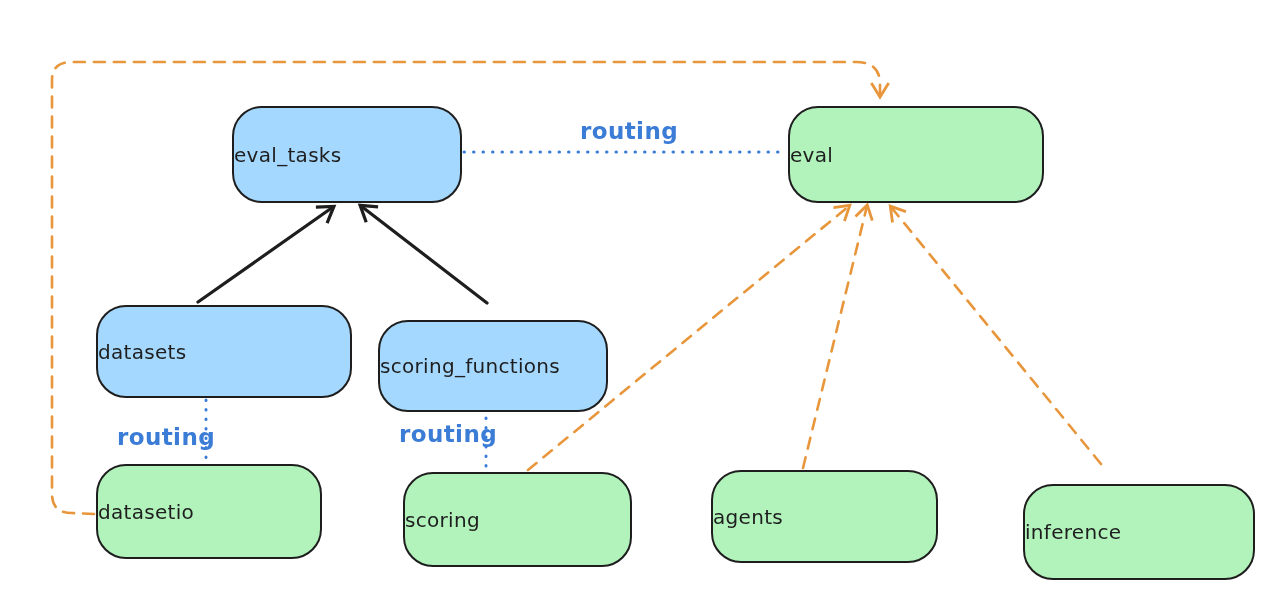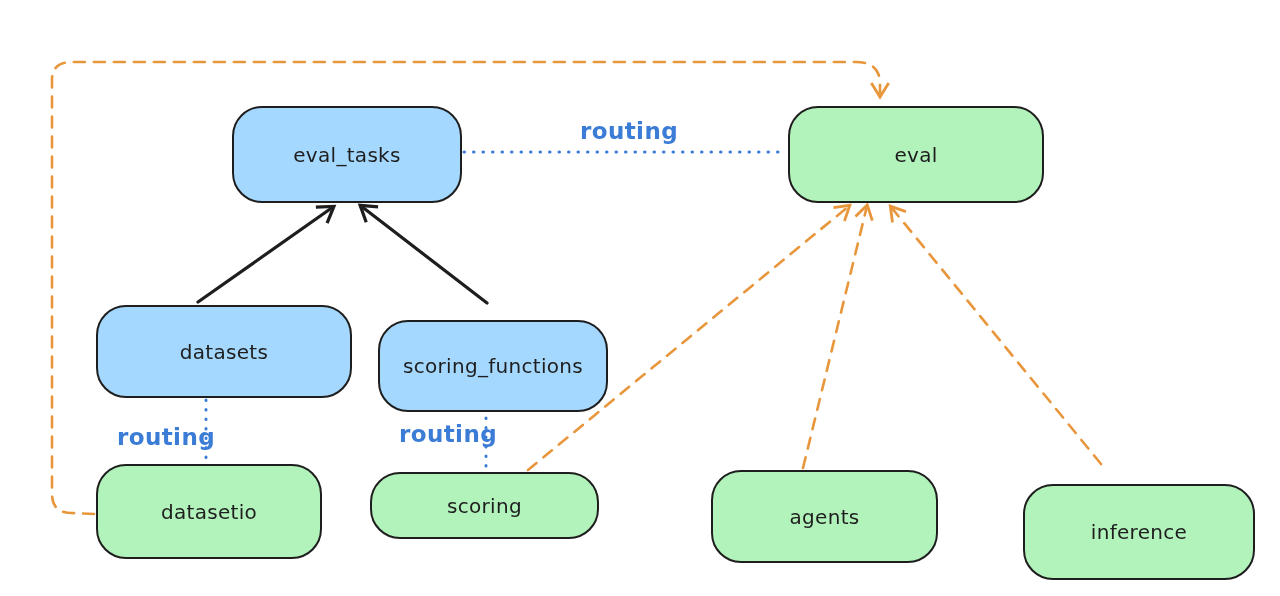--- a/index.html
+++ b/index.html
@@ -18,21 +18,21 @@
   .edge.black{stroke:var(--stroke,#1e1e1e);stroke-width:3.2;stroke-linecap:round;}
   .edge.blue-dotted{stroke:var(--routing-blue,#3b7cd6);stroke-width:3;stroke-linecap:round;stroke-dasharray:0.5 9;}
   .edge.orange{stroke:var(--orange,#e8963c);stroke-width:2.6;stroke-linecap:round;stroke-dasharray:11 9;}
   marker path.head-black{stroke:var(--stroke,#1e1e1e);stroke-width:3;fill:none;}
   marker path.head-orange{stroke:var(--orange,#e8963c);stroke-width:2.6;fill:none;}
   .node{
     position:absolute;
     box-sizing:border-box;
     border:2.6px solid var(--stroke,#1e1e1e);
     border-radius:30px;
-    display:flex;align-items:center;justify-content:center;
+    display:flex;align-items:center;
     font-size:20px;color:var(--stroke,#1e1e1e);
     letter-spacing:0.3px;
   }
   .node.blue{background:var(--node-blue,#a5d8ff);}
   .node.green{background:var(--node-green,#b2f2bb);}
   .edge-label{
     position:absolute;
     color:var(--routing-blue,#3b7cd6);
     font-size:23px;font-weight:700;letter-spacing:0.4px;
     white-space:nowrap;
@@ -80,21 +80,21 @@
   </div>
 
   <div class="node blue" style="left:378px;top:320px;width:230px;height:92px">
     <span>scoring_functions</span>
   </div>
 
   <div class="node green" style="left:96px;top:464px;width:226px;height:95px">
     <span>datasetio</span>
   </div>
 
-  <div class="node green" style="left:370px;top:472px;width:229px;height:67px">
+  <div class="node green" style="left:403px;top:472px;width:229px;height:95px">
     <span>scoring</span>
   </div>
 
   <div class="node green" style="left:711px;top:470px;width:227px;height:93px">
     <span>agents</span>
   </div>
 
   <div class="node green" style="left:1023px;top:484px;width:232px;height:96px">
     <span>inference</span>
   </div>

